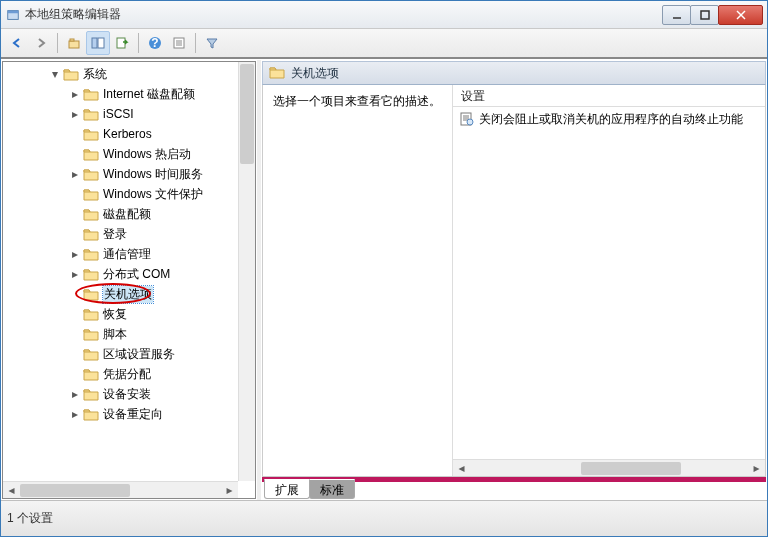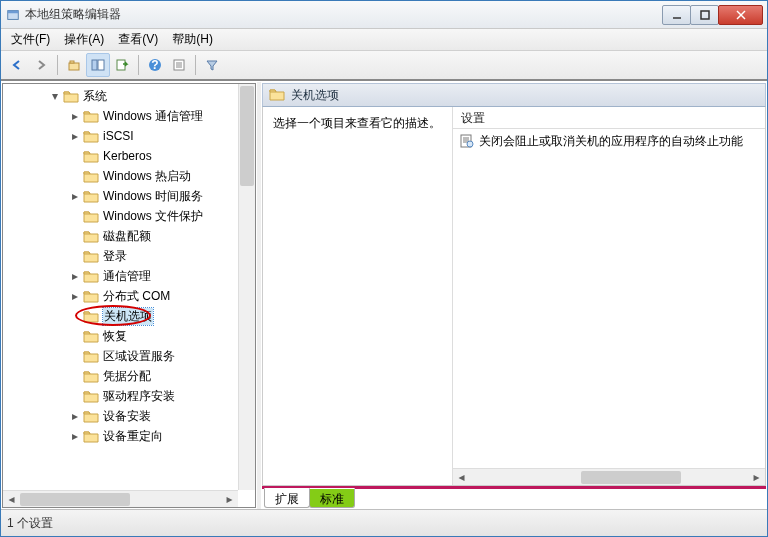--- a/index.html
+++ b/index.html
@@ -42,24 +42,24 @@
 .dleft{width:190px;padding:8px 10px;border-right:1px solid #ddd;}
 .dright{flex:1;display:flex;flex-direction:column;min-width:0;position:relative;}
 .colhdr{height:22px;border-bottom:1px solid #ddd;padding:3px 8px;color:#222;}
 .items{flex:1;padding:2px 0;min-width:0;overflow:hidden;}
 .item{display:flex;align-items:center;height:20px;padding:0 6px;cursor:pointer;white-space:nowrap;}
 .item .sicon{width:16px;height:16px;margin-right:4px;}
 .d-hscroll{height:17px;background:#f0f0f0;border-top:1px solid #ddd;display:flex;align-items:center;}
 .d-hscroll .arrow{width:17px;height:15px;display:flex;align-items:center;justify-content:center;color:#606060;}
 .d-hscroll .track{flex:1;position:relative;height:15px;}
 .d-hscroll .hthumb{position:absolute;left:40%;top:1px;bottom:1px;width:100px;background:#cdcdcd;border-radius:2px;}
-.tabs{height:22px;display:flex;align-items:flex-end;padding-left:2px;background:#fff;border-top:3px solid #be185d;}
-.tab{height:20px;padding:2px 10px;border:1px solid #aaa;border-top-color:#fff;background:#84cc16;margin-right:-1px;cursor:pointer;border-radius:0 0 3px 3px;position:relative;}
+.tabs{height:22px;display:flex;align-items:flex-end;padding-left:2px;background:#fff;border-top:5px solid #be185d;}
+.tab{height:20px;padding:2px 10px;border:1px solid #aaa;border-top-color:#fff;background:#a3a3a3;margin-right:-1px;cursor:pointer;border-radius:0 0 3px 3px;position:relative;}
 .tab.active{background:#fff;z-index:1;}
-.status{height:27px;background:linear-gradient(to bottom,#f4f4f4,#e4e4e4);border-top:1px solid #bfbfbf;display:flex;align-items:center;padding:0 6px;color:#333;}
+.status{height:36px;background:linear-gradient(to bottom,#f4f4f4,#e4e4e4);border-top:1px solid #bfbfbf;display:flex;align-items:center;padding:0 6px;color:#333;}
 
 svg.fold{width:16px;height:14px;}
 svg.setting{width:16px;height:16px;}
 </style>
 </head>
 <body>
 
 <div class="win">
   <div class="titlebar">
     <span class="icon">
@@ -82,26 +82,20 @@
         </div>
       <div class="winbtn close">
           <svg viewBox="0 0 10 10">
             <line x1="1" y1="1" x2="9" y2="9" stroke="#fff" stroke-width="1.5"></line>
             <line x1="9" y1="1" x2="1" y2="9" stroke="#fff" stroke-width="1.5"></line>
           </svg>
         </div>
     </div>
   </div>
 
-  <div class="menubar">
-    <div class="menu">文件(F)</div>
-    <div class="menu">操作(A)</div>
-    <div class="menu">查看(V)</div>
-    <div class="menu">帮助(H)</div>
-  </div>
 
   <div class="toolbar">
     <div class="tbtn">
         <svg width="14" height="14" viewBox="0 0 14 14">
           <path d="M9 3 L4 7 L9 11" fill="none" stroke="#2a6fc9" stroke-width="2"></path>
         </svg>
       </div>
     <div class="tbtn">
         <svg width="14" height="14" viewBox="0 0 14 14">
           <path d="M5 3 L10 7 L5 11" fill="none" stroke="#8a8a8a" stroke-width="2"></path>
@@ -160,21 +154,21 @@
                   <path d="M1 3 L6 3 L7 5 L1 5 Z" fill="#f2d483" stroke="#caa54a"></path>
                 </svg></span>
               <span class="lbl">系统</span>
             </div>
             <div class="node" style="padding-left:66px;position:relative">
               <span class="tw">▸</span>
               <span class="fld"><svg class="fold" viewBox="0 0 16 14">
                   <path d="M1 3 L6 3 L7 5 L15 5 L15 13 L1 13 Z" fill="#fbe29a" stroke="#caa54a"></path>
                   <path d="M1 3 L6 3 L7 5 L1 5 Z" fill="#f2d483" stroke="#caa54a"></path>
                 </svg></span>
-              <span class="lbl">Windows 通信管理</span>
+              <span class="lbl">Internet 磁盘配额</span>
             </div>
             <div class="node" style="padding-left:66px;position:relative">
               <span class="tw">▸</span>
               <span class="fld"><svg class="fold" viewBox="0 0 16 14">
                   <path d="M1 3 L6 3 L7 5 L15 5 L15 13 L1 13 Z" fill="#fbe29a" stroke="#caa54a"></path>
                   <path d="M1 3 L6 3 L7 5 L1 5 Z" fill="#f2d483" stroke="#caa54a"></path>
                 </svg></span>
               <span class="lbl">iSCSI</span>
             </div>
             <div class="node" style="padding-left:66px;position:relative">
@@ -257,37 +251,37 @@
                   <path d="M1 3 L6 3 L7 5 L1 5 Z" fill="#f2d483" stroke="#caa54a"></path>
                 </svg></span>
               <span class="lbl">恢复</span>
             </div>
             <div class="node" style="padding-left:66px;position:relative">
               <span class="tw"></span>
               <span class="fld"><svg class="fold" viewBox="0 0 16 14">
                   <path d="M1 3 L6 3 L7 5 L15 5 L15 13 L1 13 Z" fill="#fbe29a" stroke="#caa54a"></path>
                   <path d="M1 3 L6 3 L7 5 L1 5 Z" fill="#f2d483" stroke="#caa54a"></path>
                 </svg></span>
+              <span class="lbl">脚本</span>
+            </div>
+            <div class="node" style="padding-left:66px;position:relative">
+              <span class="tw"></span>
+              <span class="fld"><svg class="fold" viewBox="0 0 16 14">
+                  <path d="M1 3 L6 3 L7 5 L15 5 L15 13 L1 13 Z" fill="#fbe29a" stroke="#caa54a"></path>
+                  <path d="M1 3 L6 3 L7 5 L1 5 Z" fill="#f2d483" stroke="#caa54a"></path>
+                </svg></span>
               <span class="lbl">区域设置服务</span>
             </div>
             <div class="node" style="padding-left:66px;position:relative">
               <span class="tw"></span>
               <span class="fld"><svg class="fold" viewBox="0 0 16 14">
                   <path d="M1 3 L6 3 L7 5 L15 5 L15 13 L1 13 Z" fill="#fbe29a" stroke="#caa54a"></path>
                   <path d="M1 3 L6 3 L7 5 L1 5 Z" fill="#f2d483" stroke="#caa54a"></path>
                 </svg></span>
               <span class="lbl">凭据分配</span>
-            </div>
-            <div class="node" style="padding-left:66px;position:relative">
-              <span class="tw"></span>
-              <span class="fld"><svg class="fold" viewBox="0 0 16 14">
-                  <path d="M1 3 L6 3 L7 5 L15 5 L15 13 L1 13 Z" fill="#fbe29a" stroke="#caa54a"></path>
-                  <path d="M1 3 L6 3 L7 5 L1 5 Z" fill="#f2d483" stroke="#caa54a"></path>
-                </svg></span>
-              <span class="lbl">驱动程序安装</span>
             </div>
             <div class="node" style="padding-left:66px;position:relative">
               <span class="tw">▸</span>
               <span class="fld"><svg class="fold" viewBox="0 0 16 14">
                   <path d="M1 3 L6 3 L7 5 L15 5 L15 13 L1 13 Z" fill="#fbe29a" stroke="#caa54a"></path>
                   <path d="M1 3 L6 3 L7 5 L1 5 Z" fill="#f2d483" stroke="#caa54a"></path>
                 </svg></span>
               <span class="lbl">设备安装</span>
             </div>
             <div class="node" style="padding-left:66px;position:relative">

